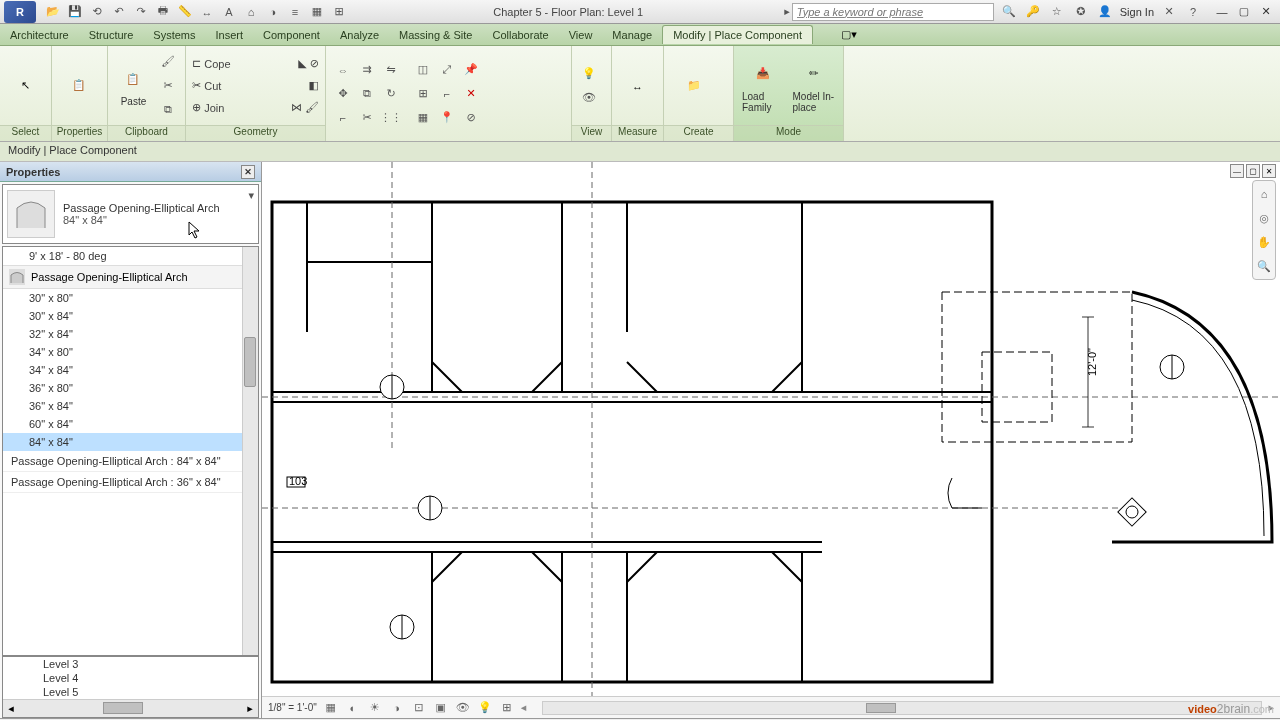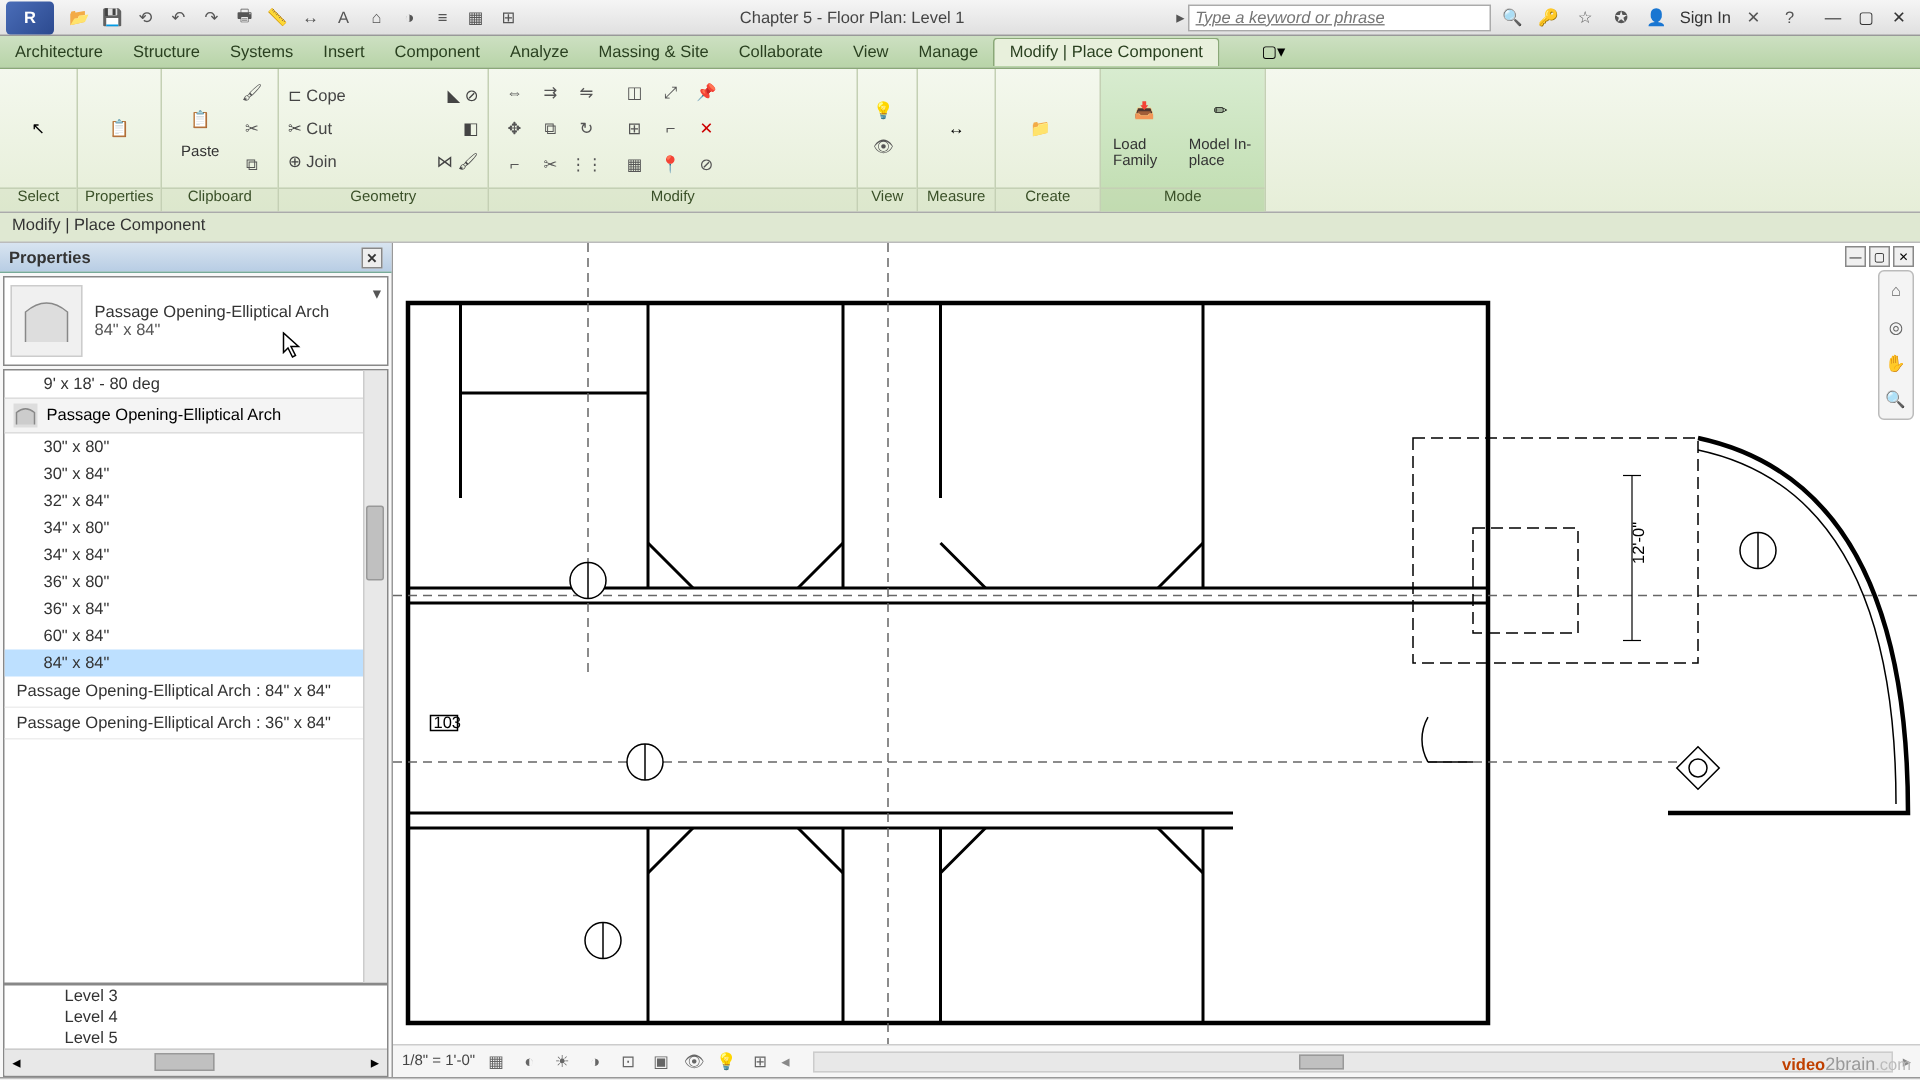--- a/index.html
+++ b/index.html
@@ -222,21 +222,20 @@
         <div class="small-btn">⤢</div>
         <div class="small-btn">📌</div>
         <div class="small-btn">⊞</div>
         <div class="small-btn">⌐</div>
         <div class="small-btn" style="color:#c00;">✕</div>
         <div class="small-btn">▦</div>
         <div class="small-btn">📍</div>
         <div class="small-btn">⊘</div>
       </div>
     </div>
-    <div class="panel-title">Modify</div>
   </div>
   <div class="panel" style="width:40px;">
     <div class="panel-body">
         <div class="stack">
           <div class="small-btn">💡</div>
           <div class="small-btn">👁</div>
         </div>
       </div>
     <div class="panel-title">View</div>
   </div>

